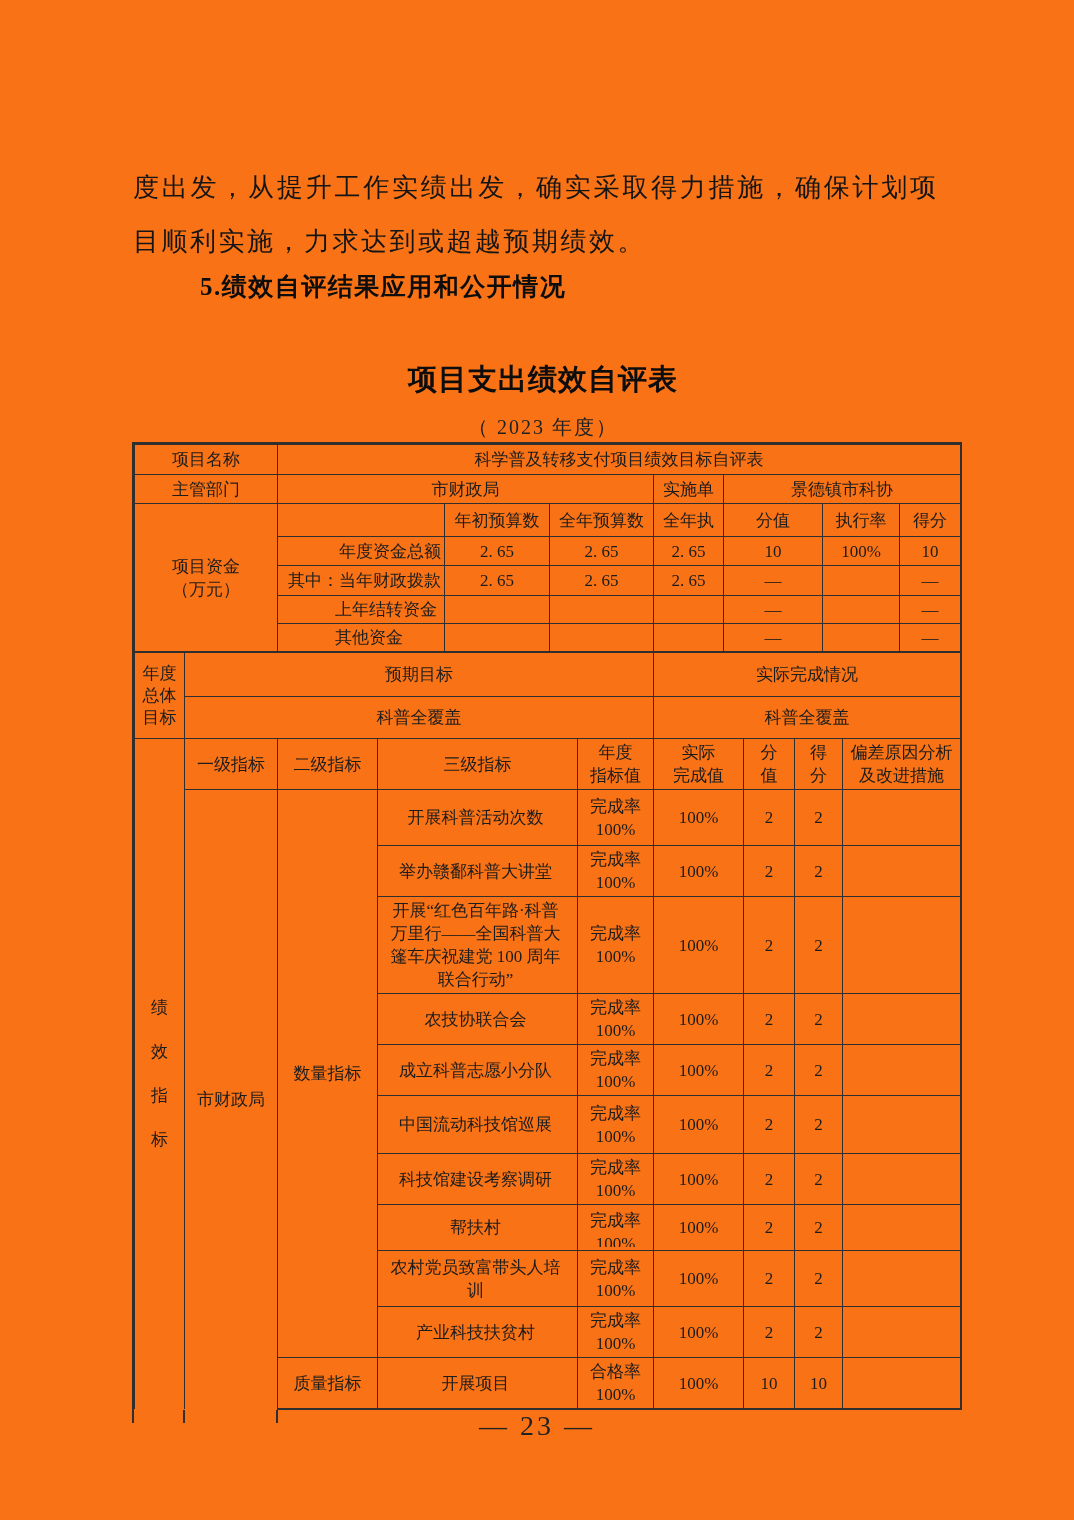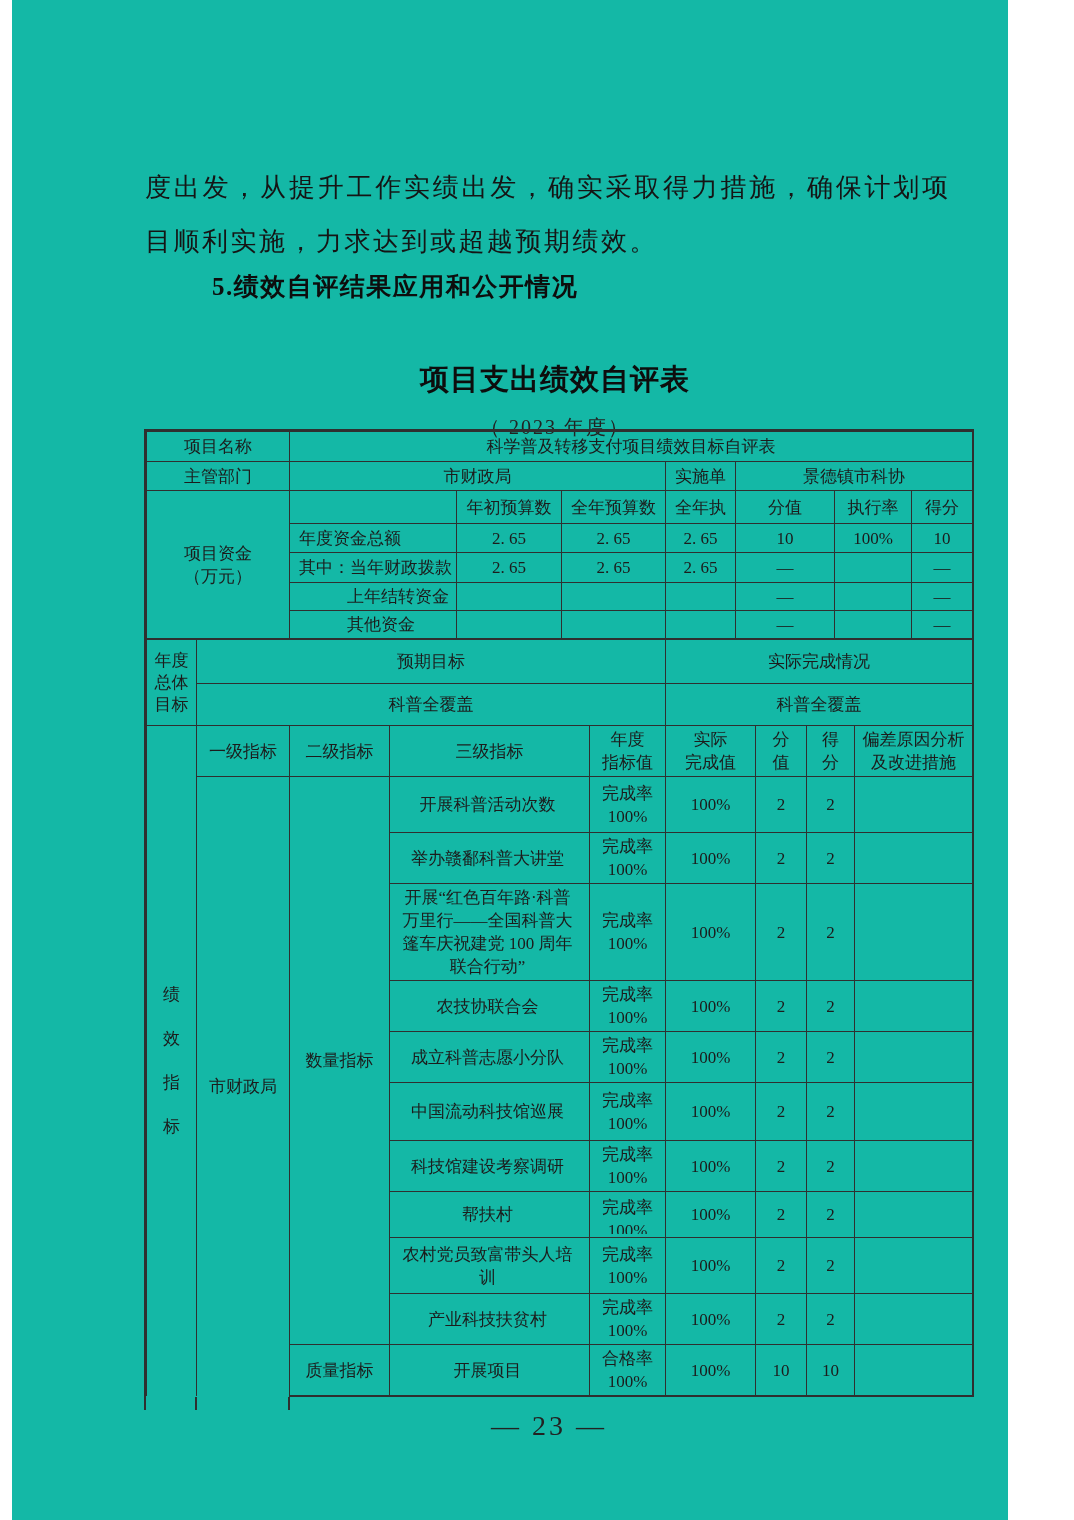--- a/index.html
+++ b/index.html
@@ -1,49 +1,48 @@
 <!DOCTYPE html>
 <html><head>
 <meta charset="utf-8">
 <style>
   * { margin:0; padding:0; box-sizing:border-box; }
   html,body { background:#ffffff; }
   .page {
     position:relative;
-    width:996px; height:1520px;
-    background:#14b8a6;
+    width:1074px; height:1520px;
+    background:#f97316;
     color:#111;
     font-family:"Liberation Serif","DejaVu Serif",serif;
     overflow:hidden;
-    margin-left:12px;
   }
   .para-line { position:absolute; left:133px; width:803px; font-size:26px; line-height:36px; color:#151515; }
   .justify-full { text-align:justify; text-align-last:justify; }
   .para2 { letter-spacing:2.5px; }
   .heading { position:absolute; left:200px; top:270px; font-size:25px; font-weight:700; letter-spacing:1.5px; color:#0d0d0d; }
   .intro { position:absolute; left:200px; top:320px; font-size:25px; letter-spacing:3.5px; color:#151515; }
   .tbl-title { position:absolute; left:0; top:360px; width:1086px; text-align:center; font-size:29px; font-weight:700; letter-spacing:1px; color:#0d0d0d; }
   .tbl-year { position:absolute; left:0; top:414px; width:1086px; text-align:center; font-size:20px; letter-spacing:2px; color:#222; }
   .page-number { position:absolute; left:0; top:1410px; width:1074px; text-align:center; font-size:28px; letter-spacing:3px; color:#222; }
 
   .table-wrap {
-    position:absolute; top:429px; left:132px; width:830px;
+    position:absolute; top:442px; left:132px; width:830px;
     border:2px solid #2f2f2f; border-bottom:none;
   }
   table { border-collapse:collapse; table-layout:fixed; width:826px; }
   td {
     border:1px solid #2f2f2f;
     font-size:17px; line-height:23px;
     text-align:center; vertical-align:middle;
     padding:2px 3px;
     color:#1c1c1c;
     overflow:hidden;
   }
   .pre { white-space:pre-line; }
-  .left { text-align:left; padding-left:9px; }
+  .left { text-align:right; padding-left:9px; }
   .indent { text-align:left; padding-left:57px; }
   .l3 { text-align:center; padding-left:12px; padding-right:16px; }
   .nb { border-bottom:none; }
   .bb2 { border-bottom:2px solid #2f2f2f; }
   .goal-label { line-height:22px; padding:2px 6px; }
   .perf-label { line-height:44px; font-size:17px; }
   .clipbox { display:block; max-height:38px; overflow:hidden; white-space:pre-line; }
 
   
   .cw143{width:143px}.cw167{width:167px}.cw105{width:105px}.cw104{width:104px}

